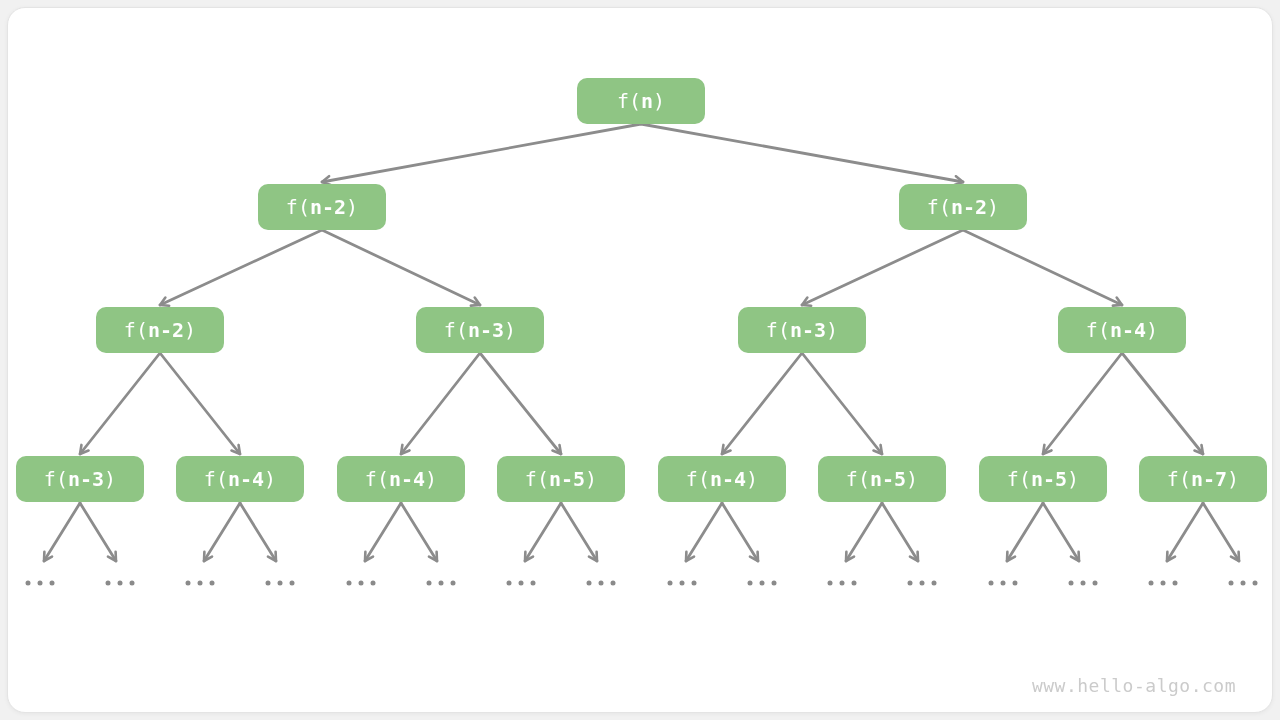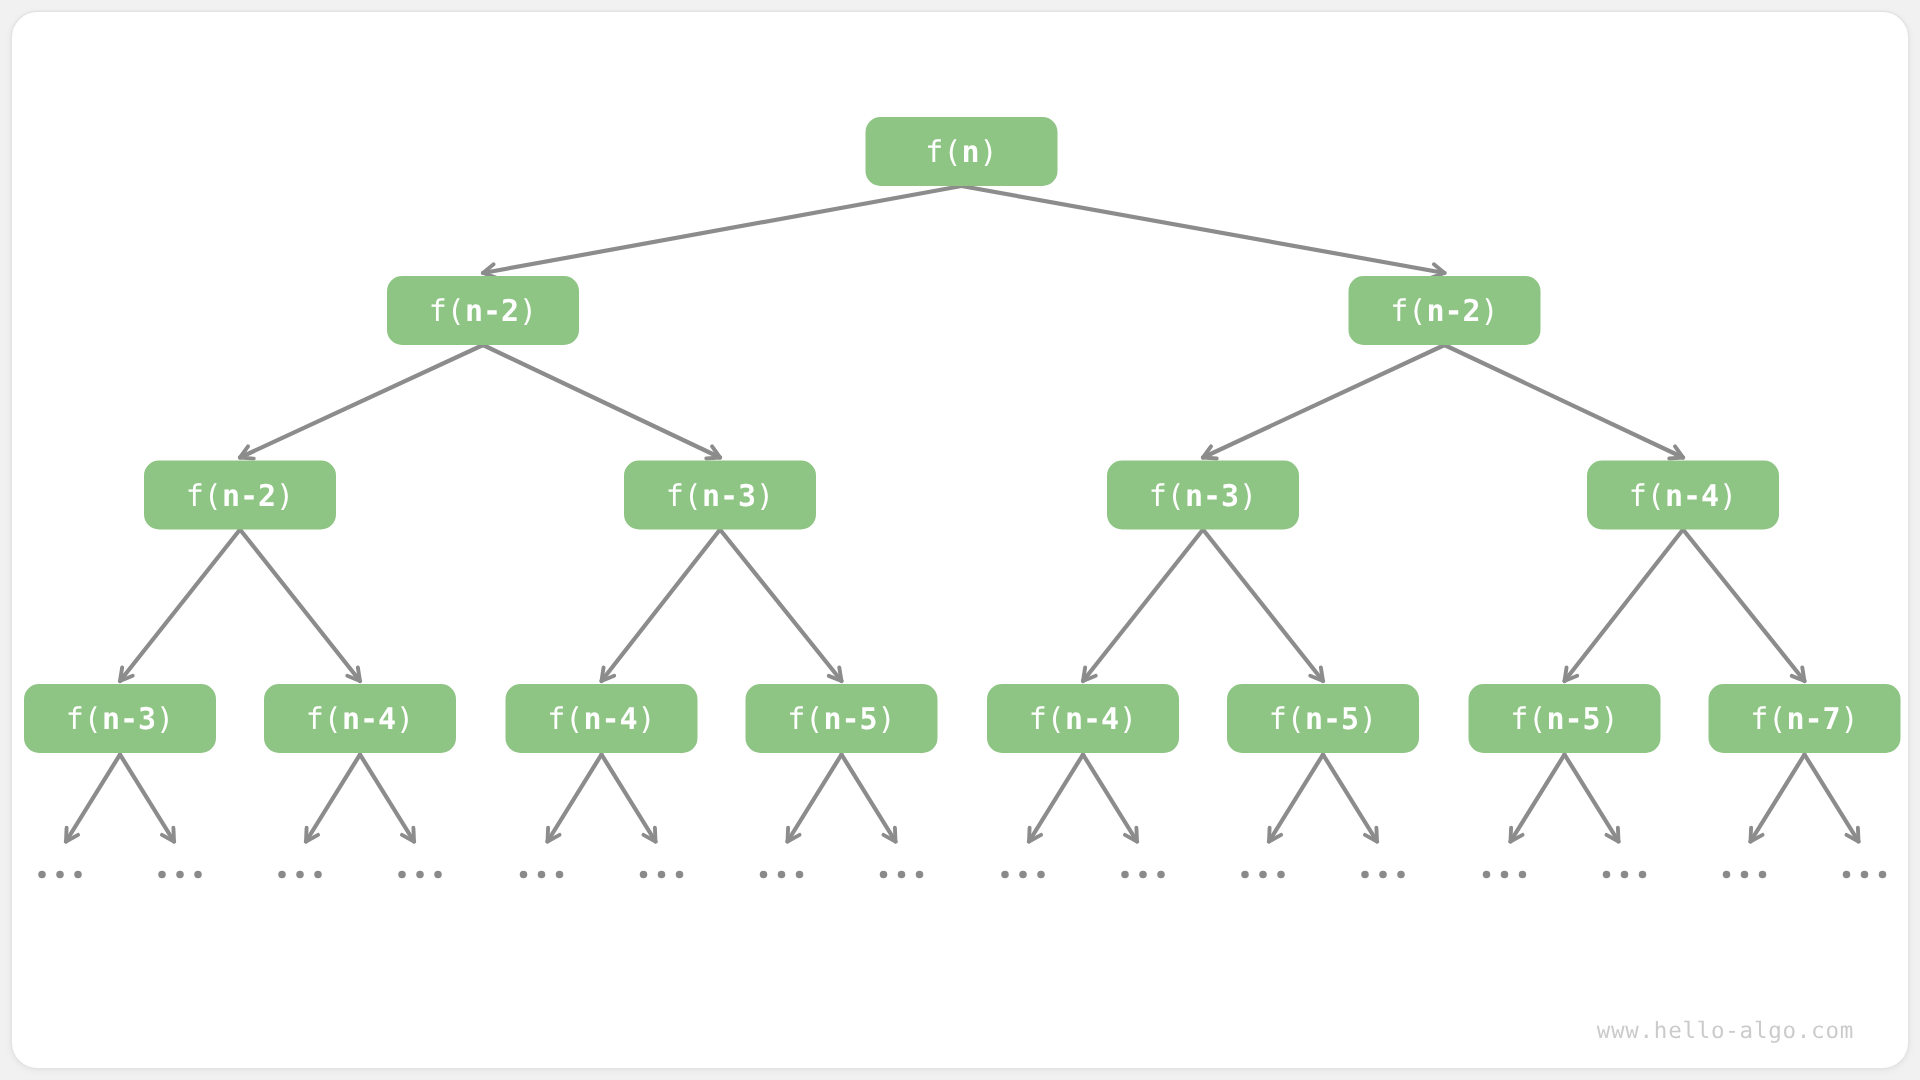--- a/index.html
+++ b/index.html
@@ -16,21 +16,21 @@
     border-radius:18px;box-shadow:0 1px 4px rgba(0,0,0,0.05);}
   svg.edges{position:absolute;left:0;top:0;width:1280px;height:720px;pointer-events:none;}
   .node{position:absolute;width:128px;height:46px;border-radius:10px;
     background:var(--node-fill);color:var(--node-text);
     display:flex;align-items:center;justify-content:center;
     font-size:20px;line-height:1;white-space:pre;}
   .node .pre,.node .suf{font-weight:400;}
   .node .arg{font-weight:700;}
   .ell{position:absolute;display:flex;gap:7px;align-items:center;}
   .ell i{display:block;width:5px;height:5px;border-radius:50%;background:var(--dots);}
-  .watermark{position:absolute;right:44px;bottom:24px;font-size:15px;
+  .watermark{position:absolute;right:44px;bottom:24px;font-size:18px;
     color:var(--watermark);letter-spacing:0.5px;}
 </style>
 </head>
 <body>
 
 <div class="stage">
   <div class="panel"></div>
   <svg class="edges" viewBox="0 0 1280 720">
       <defs>
         <marker id="ah" markerUnits="userSpaceOnUse" markerWidth="14" markerHeight="14" refX="10" refY="6" orient="auto">

